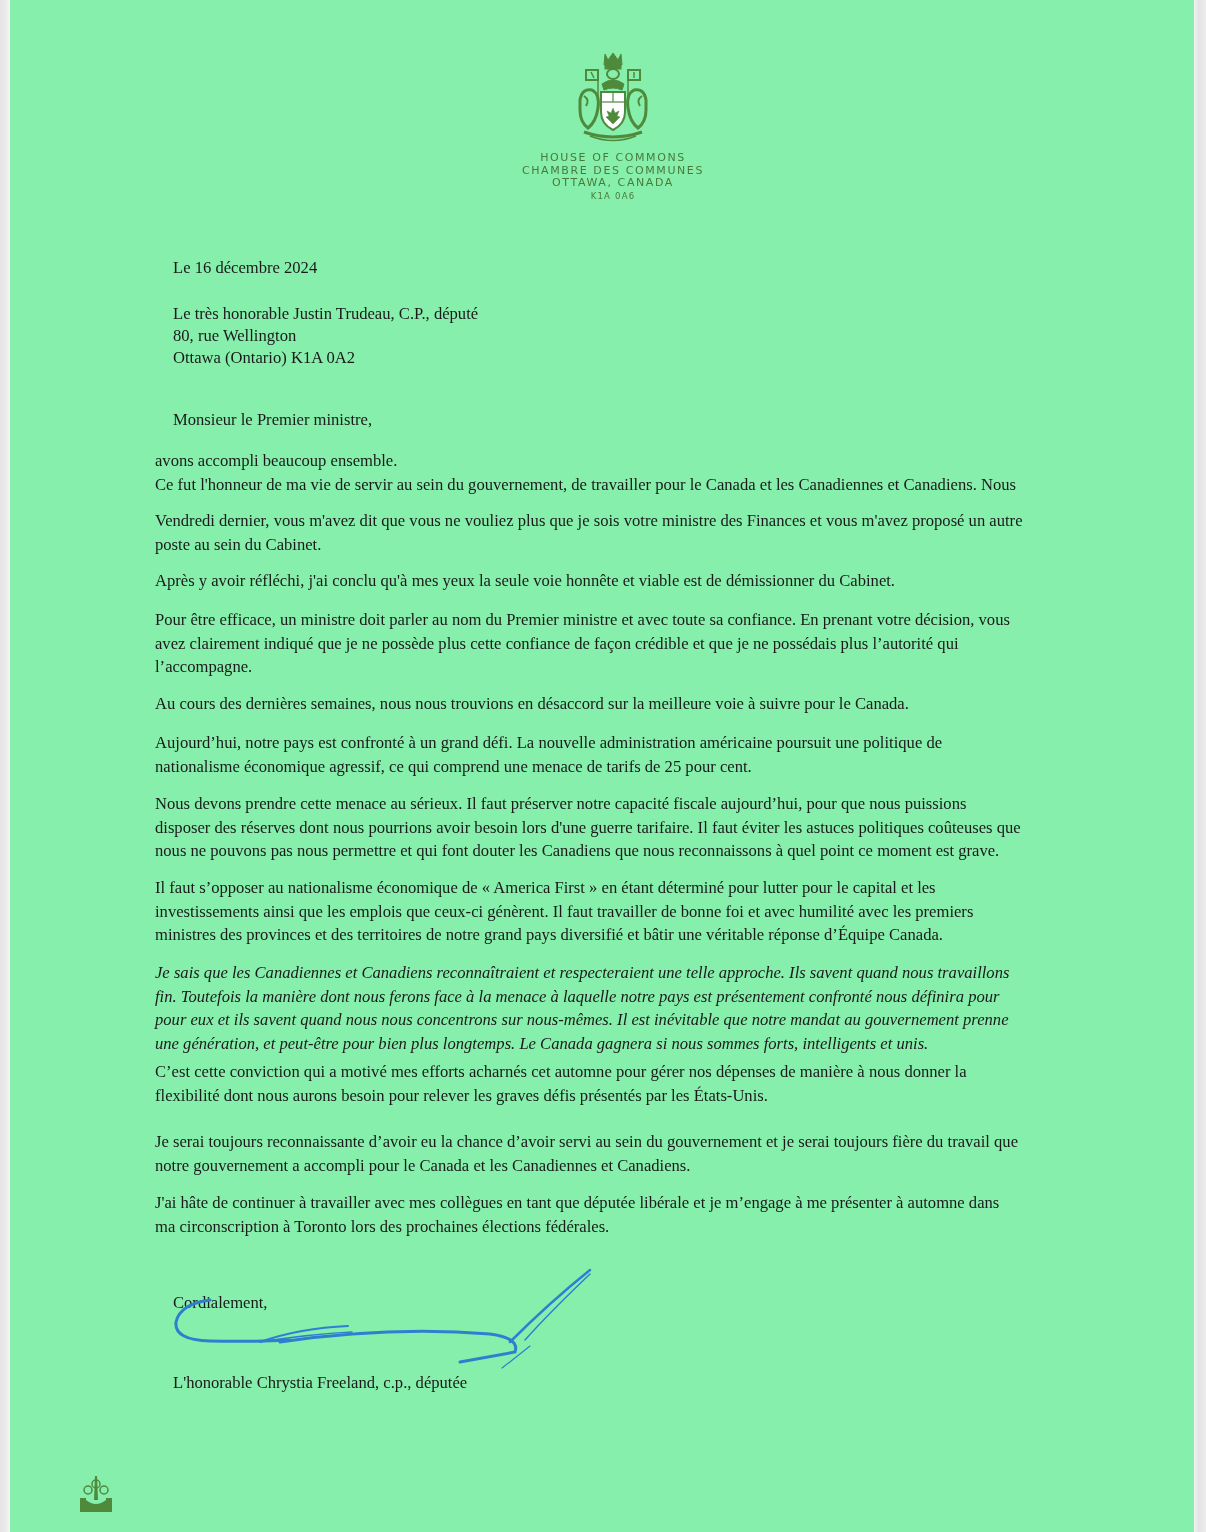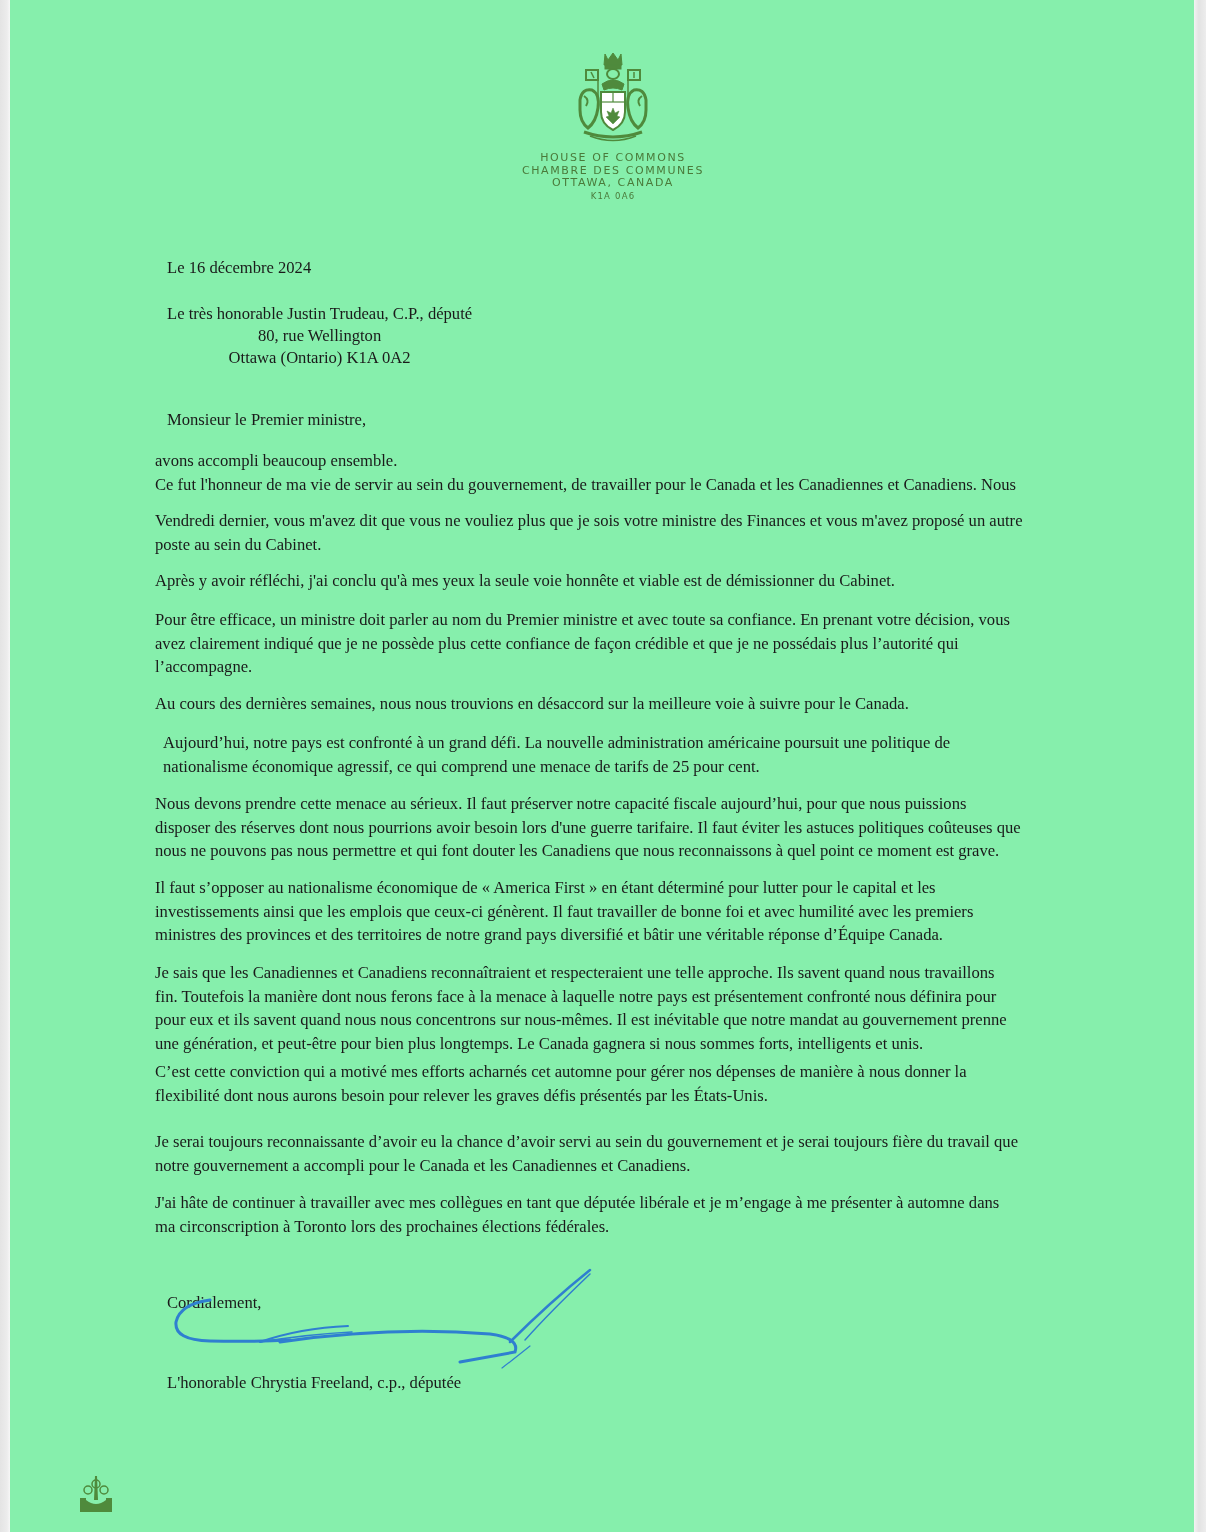--- a/index.html
+++ b/index.html
@@ -23,21 +23,21 @@
   .letterhead { position: absolute; left: 0; top: 50px; width: 1256px; text-align: center; }
   .crest { display: block; margin: 0 auto; width: 82px; height: 96px; }
   .lh-text {
     font-family: "DejaVu Sans", "Liberation Sans", sans-serif;
     color: #4a7a3a; letter-spacing: 1.6px; line-height: 12.5px;
   }
   .lh-line { font-size: 11px; }
   .lh-postal { font-size: 8.5px; letter-spacing: 1.2px; }
 
   .content { position: absolute; left: 145px; top: 0; width: 980px; font-size: 16.6px; }
-  .text-block { position: absolute; left: 12px; line-height: 22px; white-space: nowrap; text-align: center; }
+  .text-block { position: absolute; left: 18px; line-height: 22px; white-space: nowrap; }
   .para { position: absolute; left: 0; width: 970px; line-height: 23.5px; }
   .para span { display: block; white-space: nowrap; }
 
   .signature { position: absolute; left: 160px; top: 1262px; width: 430px; height: 108px; }
   .footer-logo { position: absolute; left: 66px; top: 1474px; width: 40px; height: 40px; }
 </style>
 </head>
 <body>
 
 <div class="edge-left"></div>
@@ -107,35 +107,35 @@
       <span>Après y avoir réfléchi, j'ai conclu qu'à mes yeux la seule voie honnête et viable est de démissionner du Cabinet.</span>
     </div>
     <div class="para" style="top:608px;">
       <span>Pour être efficace, un ministre doit parler au nom du Premier ministre et avec toute sa confiance. En prenant votre décision, vous</span>
       <span>avez clairement indiqué que je ne possède plus cette confiance de façon crédible et que je ne possédais plus l’autorité qui</span>
       <span>l’accompagne.</span>
     </div>
     <div class="para" style="top:692px;">
       <span>Au cours des dernières semaines, nous nous trouvions en désaccord sur la meilleure voie à suivre pour le Canada.</span>
     </div>
-    <div class="para" style="top:731px;margin-left:8px;">
+    <div class="para" style="top:731px;">
       <span>Aujourd’hui, notre pays est confronté à un grand défi. La nouvelle administration américaine poursuit une politique de</span>
       <span>nationalisme économique agressif, ce qui comprend une menace de tarifs de 25 pour cent.</span>
     </div>
     <div class="para" style="top:792px;">
       <span>Nous devons prendre cette menace au sérieux. Il faut préserver notre capacité fiscale aujourd’hui, pour que nous puissions</span>
       <span>disposer des réserves dont nous pourrions avoir besoin lors d'une guerre tarifaire. Il faut éviter les astuces politiques coûteuses que</span>
       <span>nous ne pouvons pas nous permettre et qui font douter les Canadiens que nous reconnaissons à quel point ce moment est grave.</span>
     </div>
     <div class="para" style="top:876px;">
       <span>Il faut s’opposer au nationalisme économique de « America First » en étant déterminé pour lutter pour le capital et les</span>
       <span>investissements ainsi que les emplois que ceux-ci génèrent. Il faut travailler de bonne foi et avec humilité avec les premiers</span>
       <span>ministres des provinces et des territoires de notre grand pays diversifié et bâtir une véritable réponse d’Équipe Canada.</span>
     </div>
-    <div class="para" style="top:961px;">
+    <div class="para" style="top:961px;font-style:italic;">
       <span>Je sais que les Canadiennes et Canadiens reconnaîtraient et respecteraient une telle approche. Ils savent quand nous travaillons</span>
       <span>fin. Toutefois la manière dont nous ferons face à la menace à laquelle notre pays est présentement confronté nous définira pour</span>
       <span>pour eux et ils savent quand nous nous concentrons sur nous-mêmes. Il est inévitable que notre mandat au gouvernement prenne</span>
       <span>une génération, et peut-être pour bien plus longtemps. Le Canada gagnera si nous sommes forts, intelligents et unis.</span>
     </div>
     <div class="para" style="top:1060px;">
       <span>C’est cette conviction qui a motivé mes efforts acharnés cet automne pour gérer nos dépenses de manière à nous donner la</span>
       <span>flexibilité dont nous aurons besoin pour relever les graves défis présentés par les États-Unis.</span>
     </div>
     <div class="para" style="top:1130px;">

